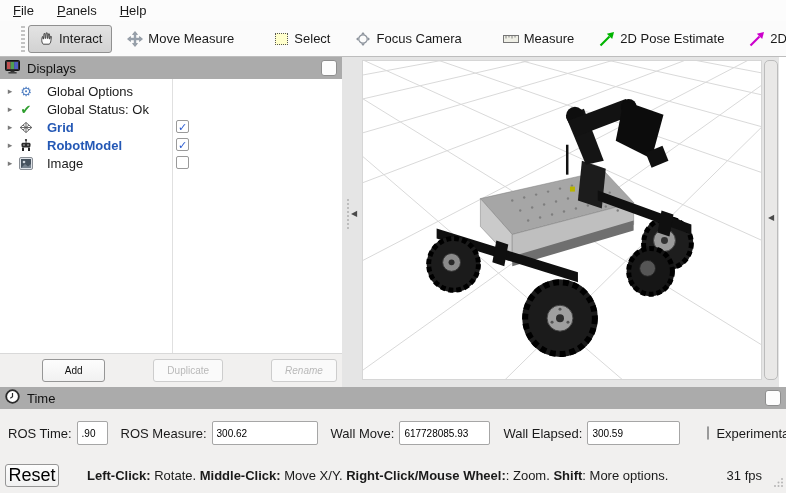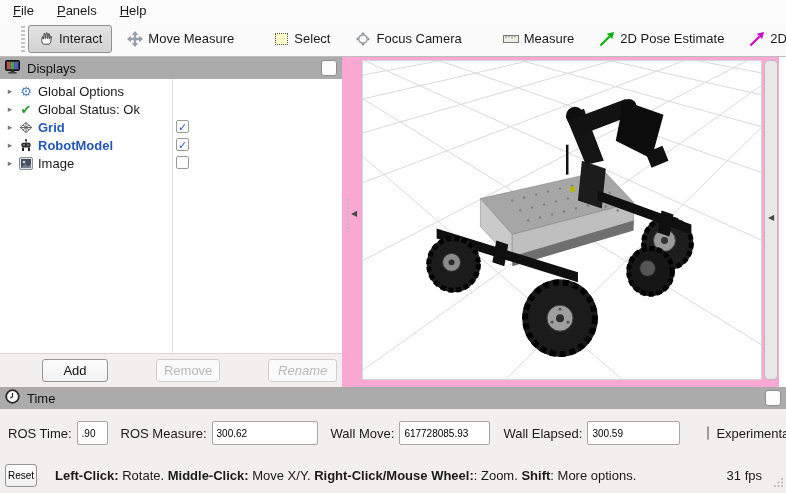--- a/index.html
+++ b/index.html
@@ -17,42 +17,42 @@
              border-bottom:1px solid #bdbdbd; padding-left:20px; }
   .tb-handle { width:8px; height:26px; margin:0 3px 0 1px;
                border-left:2px dotted #c3c3c3; border-right:2px dotted #c3c3c3; }
   .tool-btn { display:flex; align-items:center; gap:5px; height:28px; padding:0 9px;
               border:1px solid transparent; border-radius:3px; margin-right:5px; white-space:nowrap; }
   .tool-btn.active { background:linear-gradient(#e3e3e3,#d2d2d2); border-color:#909090; }
   .tool-btn .ticn { display:inline-flex; width:16px; height:16px; align-items:center; justify-content:center; }
   .sel-box { width:13px; height:12px; background:#ffffcc; border:1px dotted #555; }
 
   
-  .main { display:flex; height:330px; background:#f9a8d4;justify-content:space-between; }
+  .main { display:flex; height:330px; background:#e5e5e5;justify-content:space-between; }
 
   .displays { width:342px; display:flex; flex-direction:column; background:#f1f0ef; }
   .panel-header { height:22px; background:#ababab; display:flex; align-items:center; padding:0 5px; flex:0 0 22px; }
   .panel-header .ph-title { margin-left:7px; color:#111; }
   .float-btn { margin-left:auto; width:16px; height:16px; background:#fdfdfd;
                border:1px solid #8e8e8e; border-radius:3px; }
 
   .dtree { flex:1; background:#fff; position:relative; border-bottom:1px solid #d9d9d9; padding-top:3px; }
   .col-divider { position:absolute; left:172px; top:0; bottom:0; width:1px; background:#e0e0e0; }
   .trow { position:relative; height:18px; display:flex; align-items:center; }
   .t-arrow { width:16px; text-align:center; font-size:9px; color:#7a7a7a; padding-left:4px; }
   .t-icon { width:20px; display:inline-flex; justify-content:center; align-items:center; }
-  .t-label { margin-left:2px; }
+  .t-label { margin-left:11px; }
   .t-label.blue { color:#2458b5; font-weight:bold; }
   .t-check { position:absolute; left:176px; top:2px; width:13px; height:13px; background:#fff;
              border:1px solid #9a9a9a; border-radius:2px; font-size:11px; font-weight:bold;
              color:#2a5ad0; line-height:12px; text-align:center; }
 
   .dbuttons { height:33px; display:flex; align-items:center; padding:0 5px; gap:11px; }
   .pbtn { height:23px; border-radius:3px; background:linear-gradient(#fdfdfd,#f1f1f1);
-          border:1px solid #969696; font-size:13px; color:#111; font-family:inherit;margin-left:37px; }
+          border:1px solid #969696; font-size:10px; color:#111; font-family:inherit;margin-left:37px; }
   .pbtn:disabled,.pbtn.disabled { color:#b9b9b9; border-color:#cdcdcd; background:#fafafa; }
   .pbtn.w-add{width:73px;} .pbtn.w-dup{width:80px;} .pbtn.w-rem{width:71px;} .pbtn.w-ren{width:76px;font-style:italic;}
 
   .lsplit { width:20px; position:relative; }
   .split-dots { position:absolute; left:5px; top:142px; height:30px; border-left:2px dotted #bdbdbd; }
   .split-arrow { position:absolute; left:9px; top:152px; font-size:8px; color:#4a4a4a; }
 
   .viewport { flex:1; background:#fff; margin:3px 0 7px 0; border:1px solid #d6d6d6; position:relative; }
   .viewport svg { position:absolute; inset:0; }
 
@@ -64,22 +64,22 @@
   
   .timefields { height:48px; background:#f1f0ef; display:flex; align-items:center; padding-left:8px; }
   .tf-label { margin-right:5px; white-space:nowrap; }
   .tf-input { height:24px; border:1px solid #a6a6a6; border-radius:2px; background:#fff;
               font-family:inherit; font-size:10px; padding:0 4px; margin-right:13px; }
   .exp-box { width:14px; height:14px; background:#fff; border:1px solid #9a9a9a; border-radius:2px;
              margin:0 7px 0 14px; }
 
   
   .statusbar { height:36px; background:#f1f0ef; display:flex; align-items:center; padding-left:5px; position:relative; }
-  .reset-btn { width:32px; height:23px; border:1px solid #969696; border-radius:3px;
-               background:linear-gradient(#fdfdfd,#f1f1f1); font-family:inherit; font-size:10px; margin-right:18px; }
+  .reset-btn { width:54px; height:23px; border:1px solid #969696; border-radius:3px;
+               background:linear-gradient(#fdfdfd,#f1f1f1); font-family:inherit; font-size:18px; margin-right:28px; }
   .helptext { white-space:nowrap; }
   .fps { margin-left:auto; margin-right:24px; }
   .grip { position:absolute; right:2px; bottom:2px; }
 </style>
 </head>
 <body>
 
 <div class="menubar">
   <span class="menu-item"><u>F</u><span>ile</span></span>
   <span class="menu-item"><u>P</u><span>anels</span></span>
@@ -236,21 +236,21 @@
               <path d="M2 11 L6 7 L9 9.5 L12 7 V11 Z" fill="#76828e"></path>
             </svg>
         </span>
         <span class="t-label">Image</span>
         <span class="t-check"></span>
       </div>
     </div>
 
     <div class="dbuttons">
       <button class="pbtn w-add">Add</button>
-      <button class="pbtn w-rem disabled" disabled="">Remove</button>
+      <button class="pbtn w-dup disabled" disabled="">Duplicate</button>
       <button class="pbtn w-ren disabled" disabled="">Rename</button>
     </div>
   </div>
 
   <div class="lsplit">
     <div class="split-dots"></div>
     <span class="split-arrow">◀</span>
   </div>
 
   <div class="viewport">

